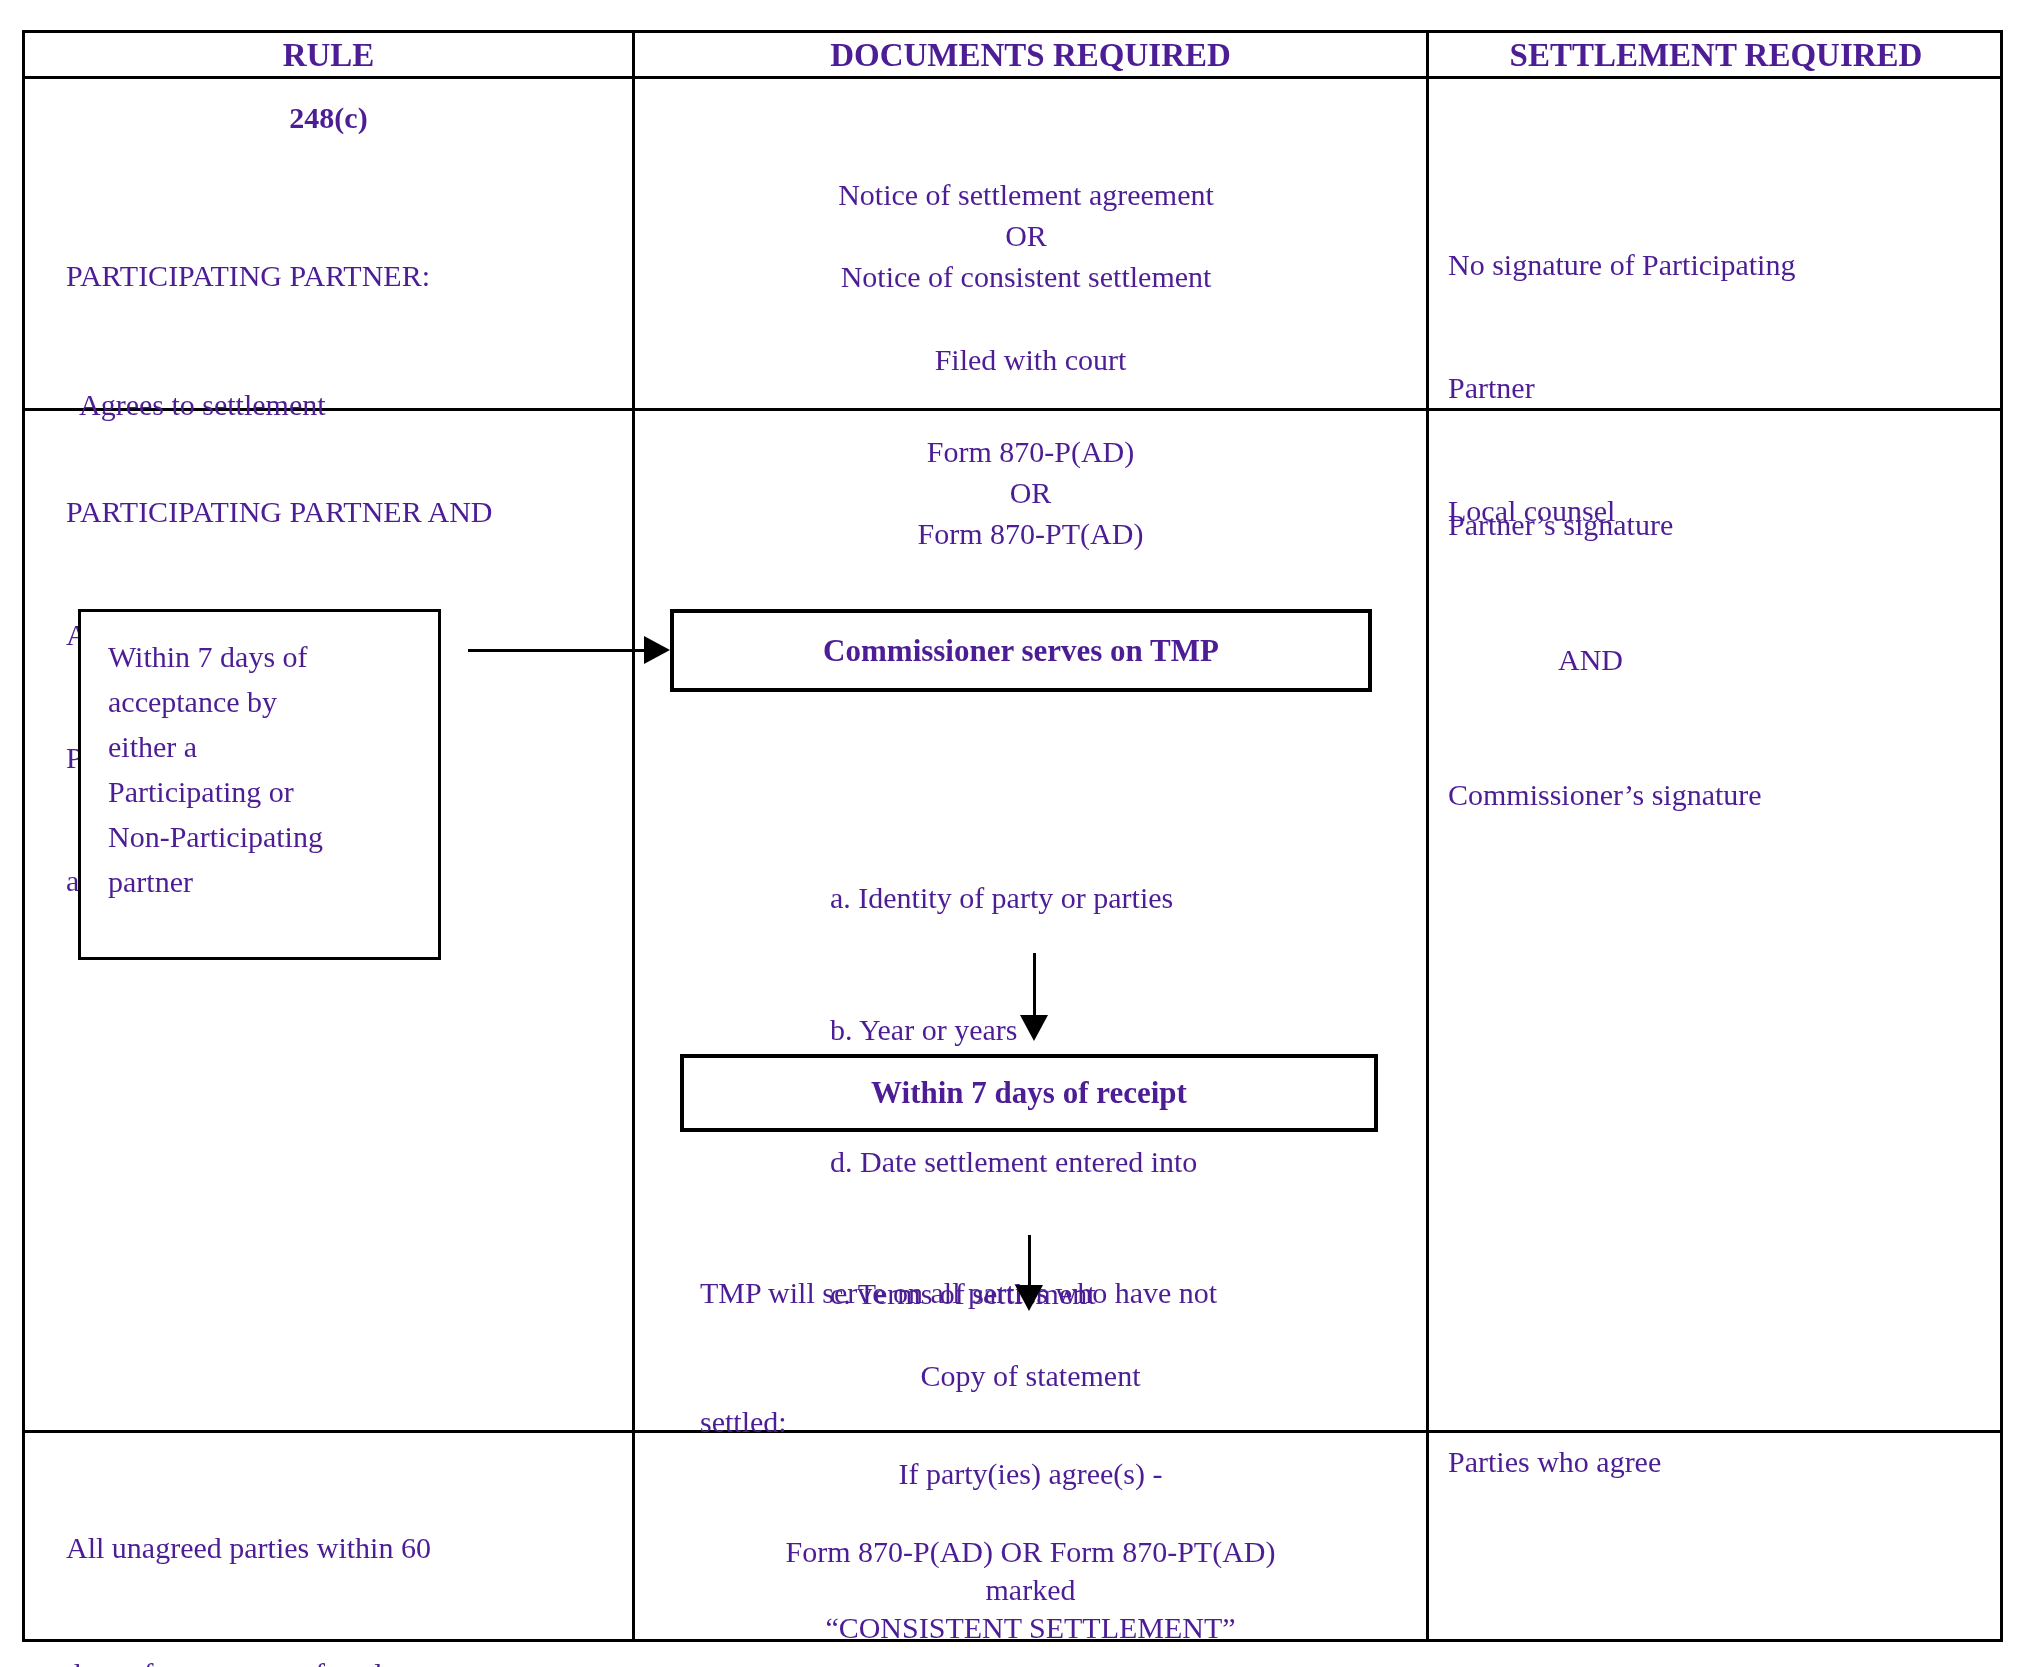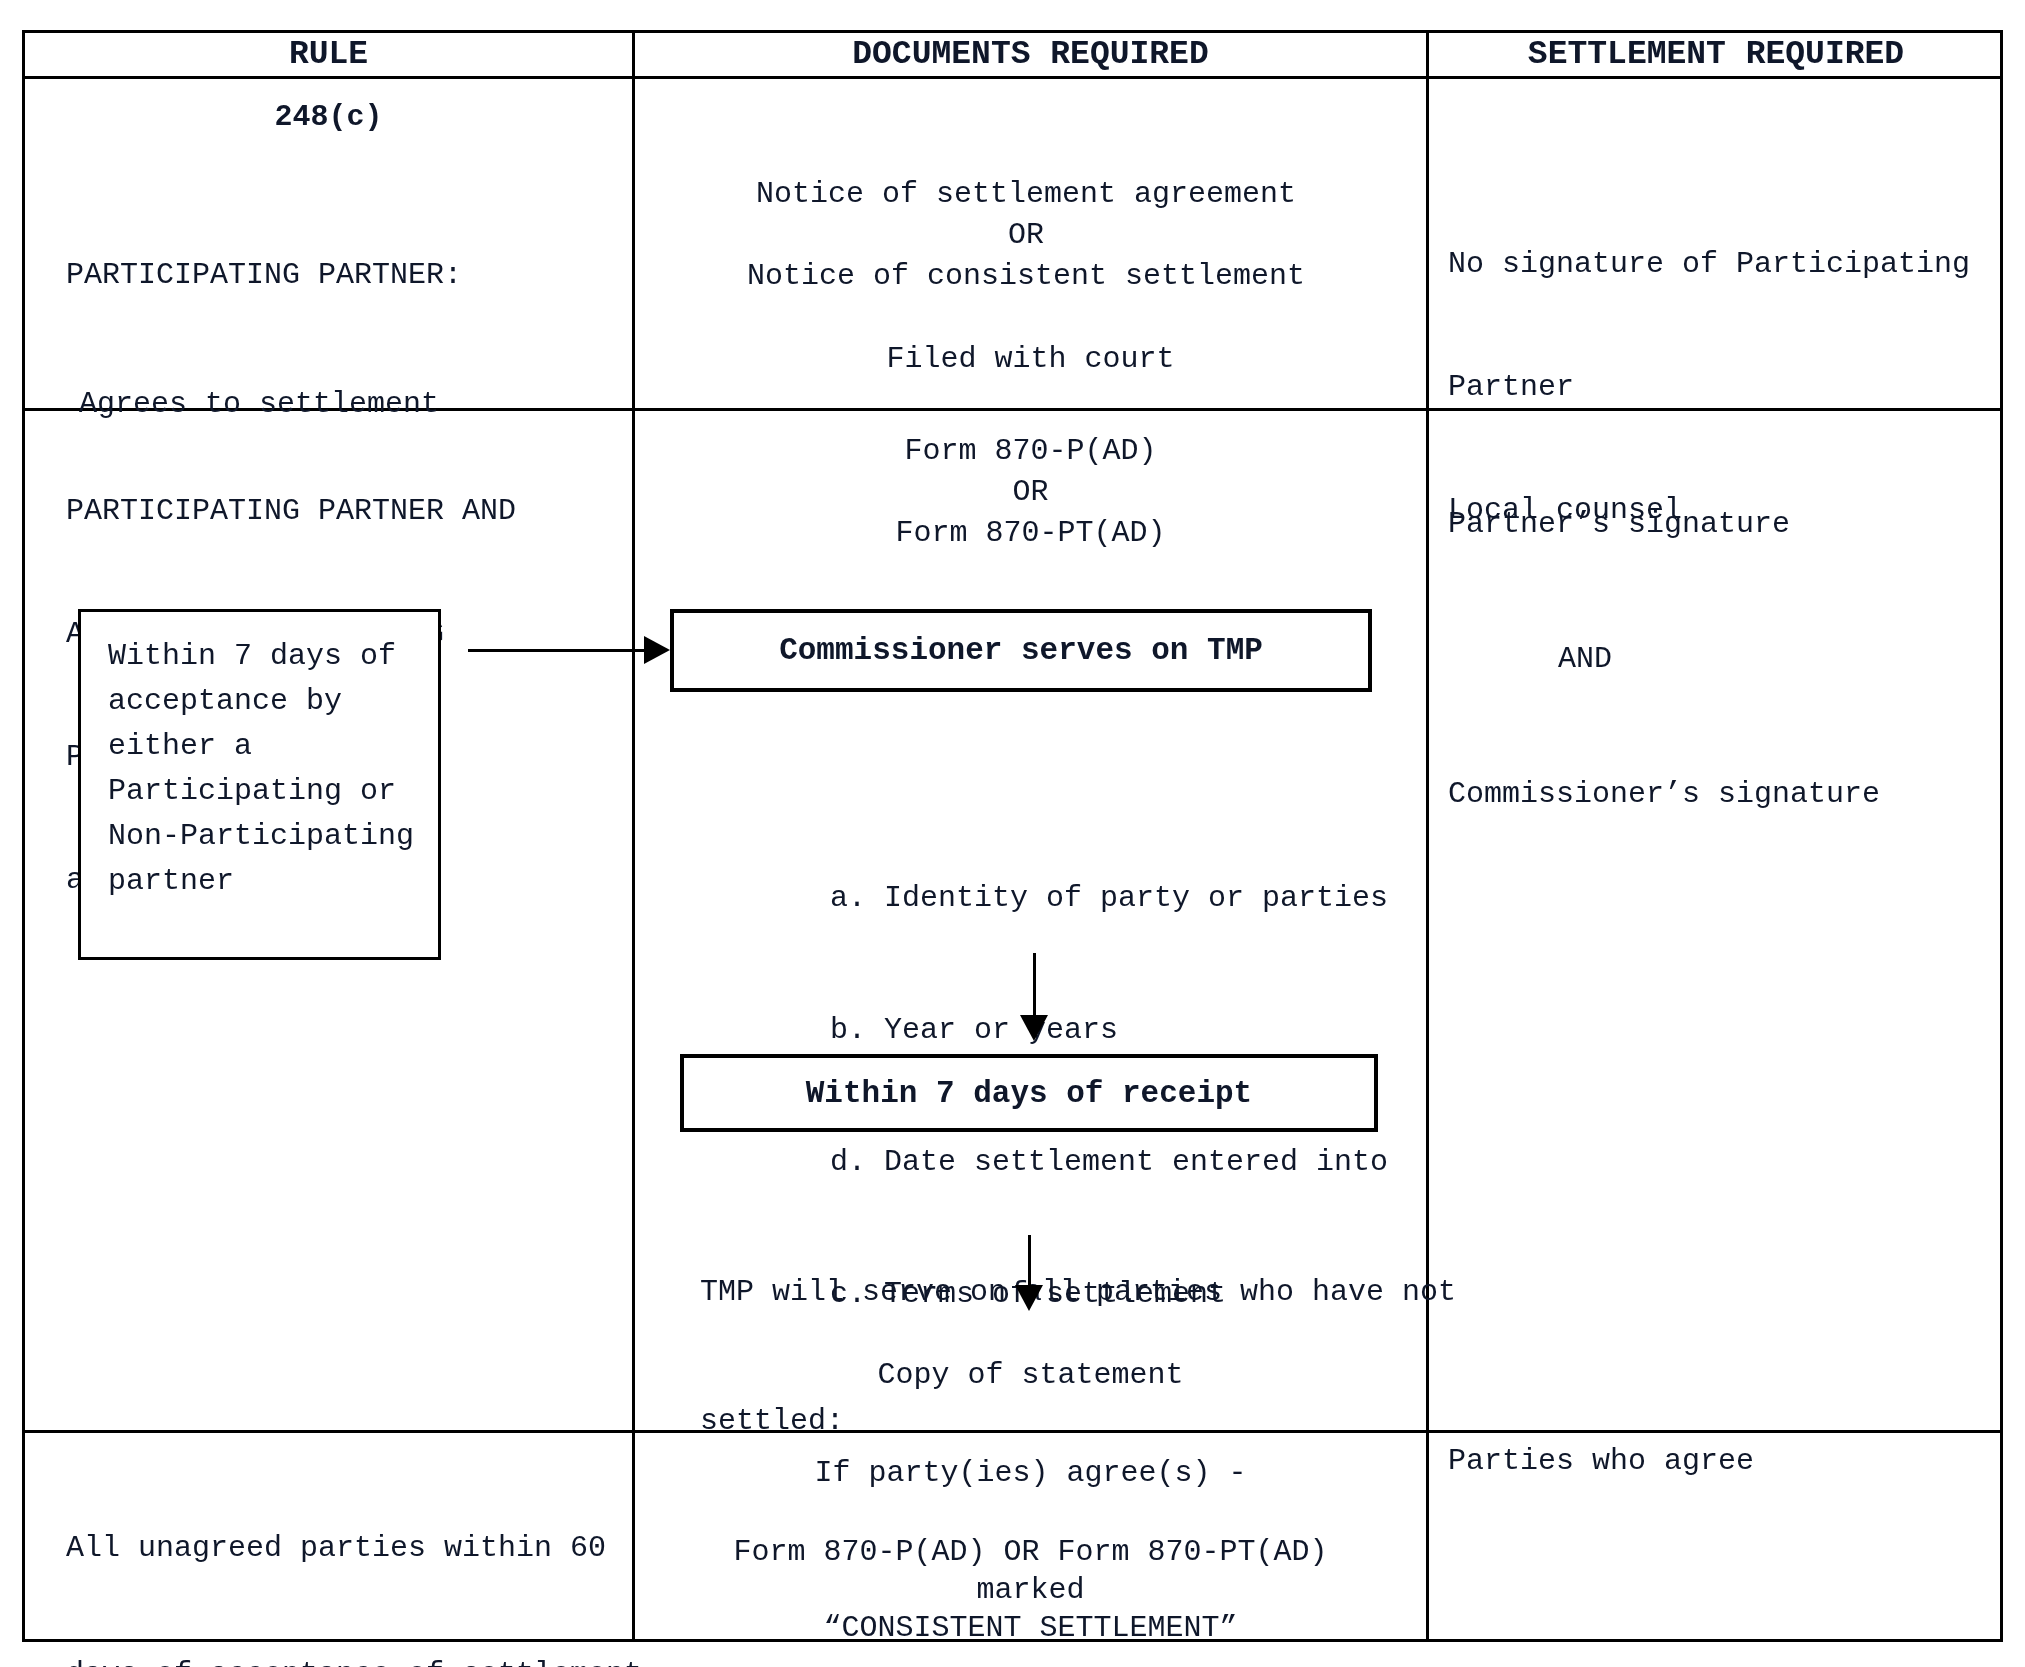--- a/index.html
+++ b/index.html
@@ -1,18 +1,18 @@
 <!DOCTYPE html>
 <html><head>
 <meta charset="utf-8">
 <style>
   html,body{margin:0;padding:0;background:#ffffff;}
   .canvas{
     position:relative;width:2025px;height:1667px;background:#ffffff;
-    font-family:Liberation Mono, monospace;color:#0f172a;
+    font-family:Liberation Serif, serif;color:#4c1d95;
     overflow:hidden;
   }
   .abs{position:absolute;}
   .line{position:absolute;background:#000;}
   .txt{position:absolute;font-size:30px;line-height:41px;white-space:pre;}
   .ctr{text-align:center;white-space:normal;margin-top:12px;}
   .b{font-weight:bold;}
   .hdr{position:absolute;font-size:33px;line-height:34px;font-weight:bold;text-align:center;}
   .flowbox{position:absolute;box-sizing:border-box;border:4px solid #000;
     display:flex;align-items:center;justify-content:center;

